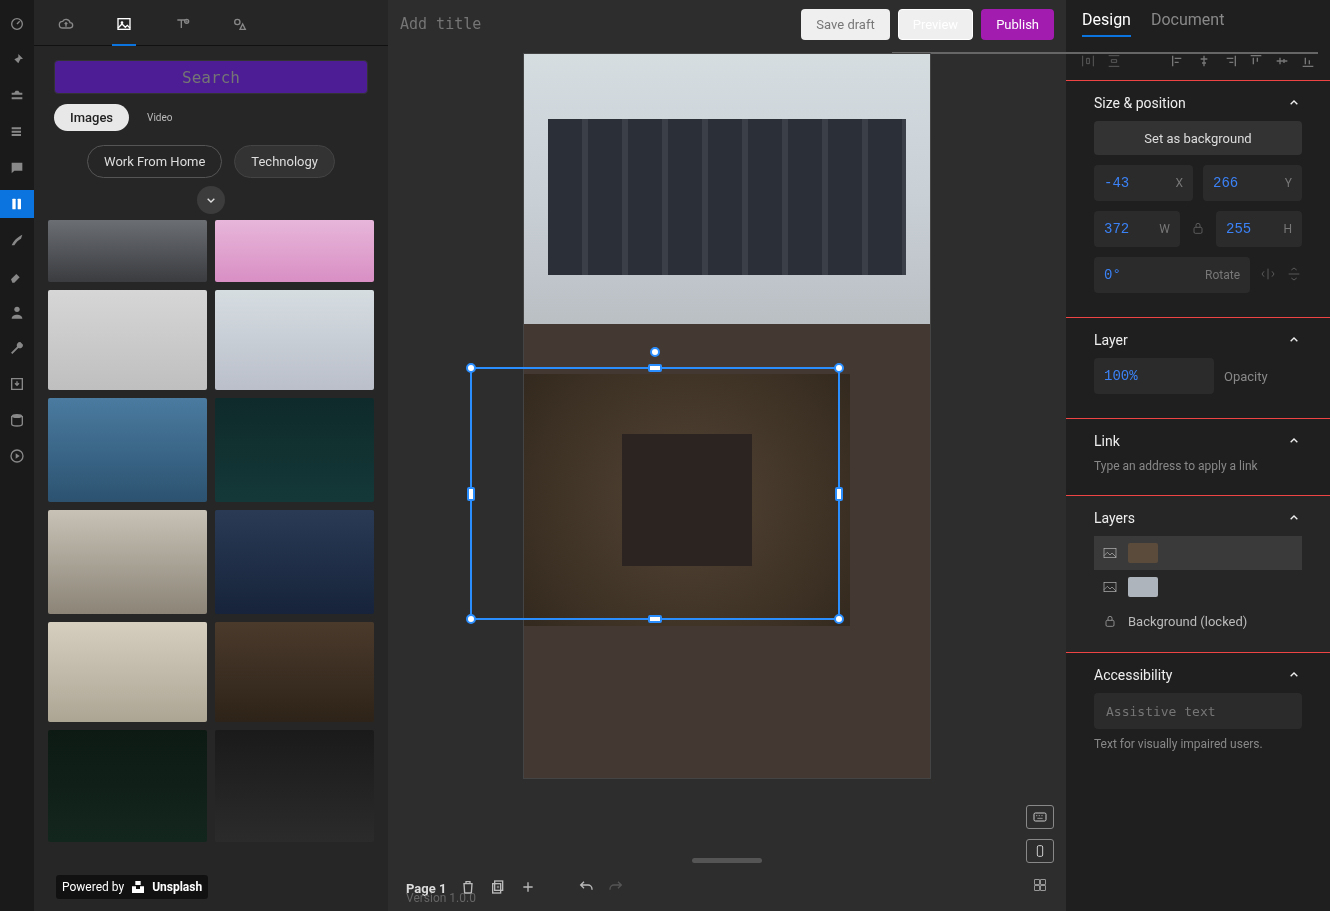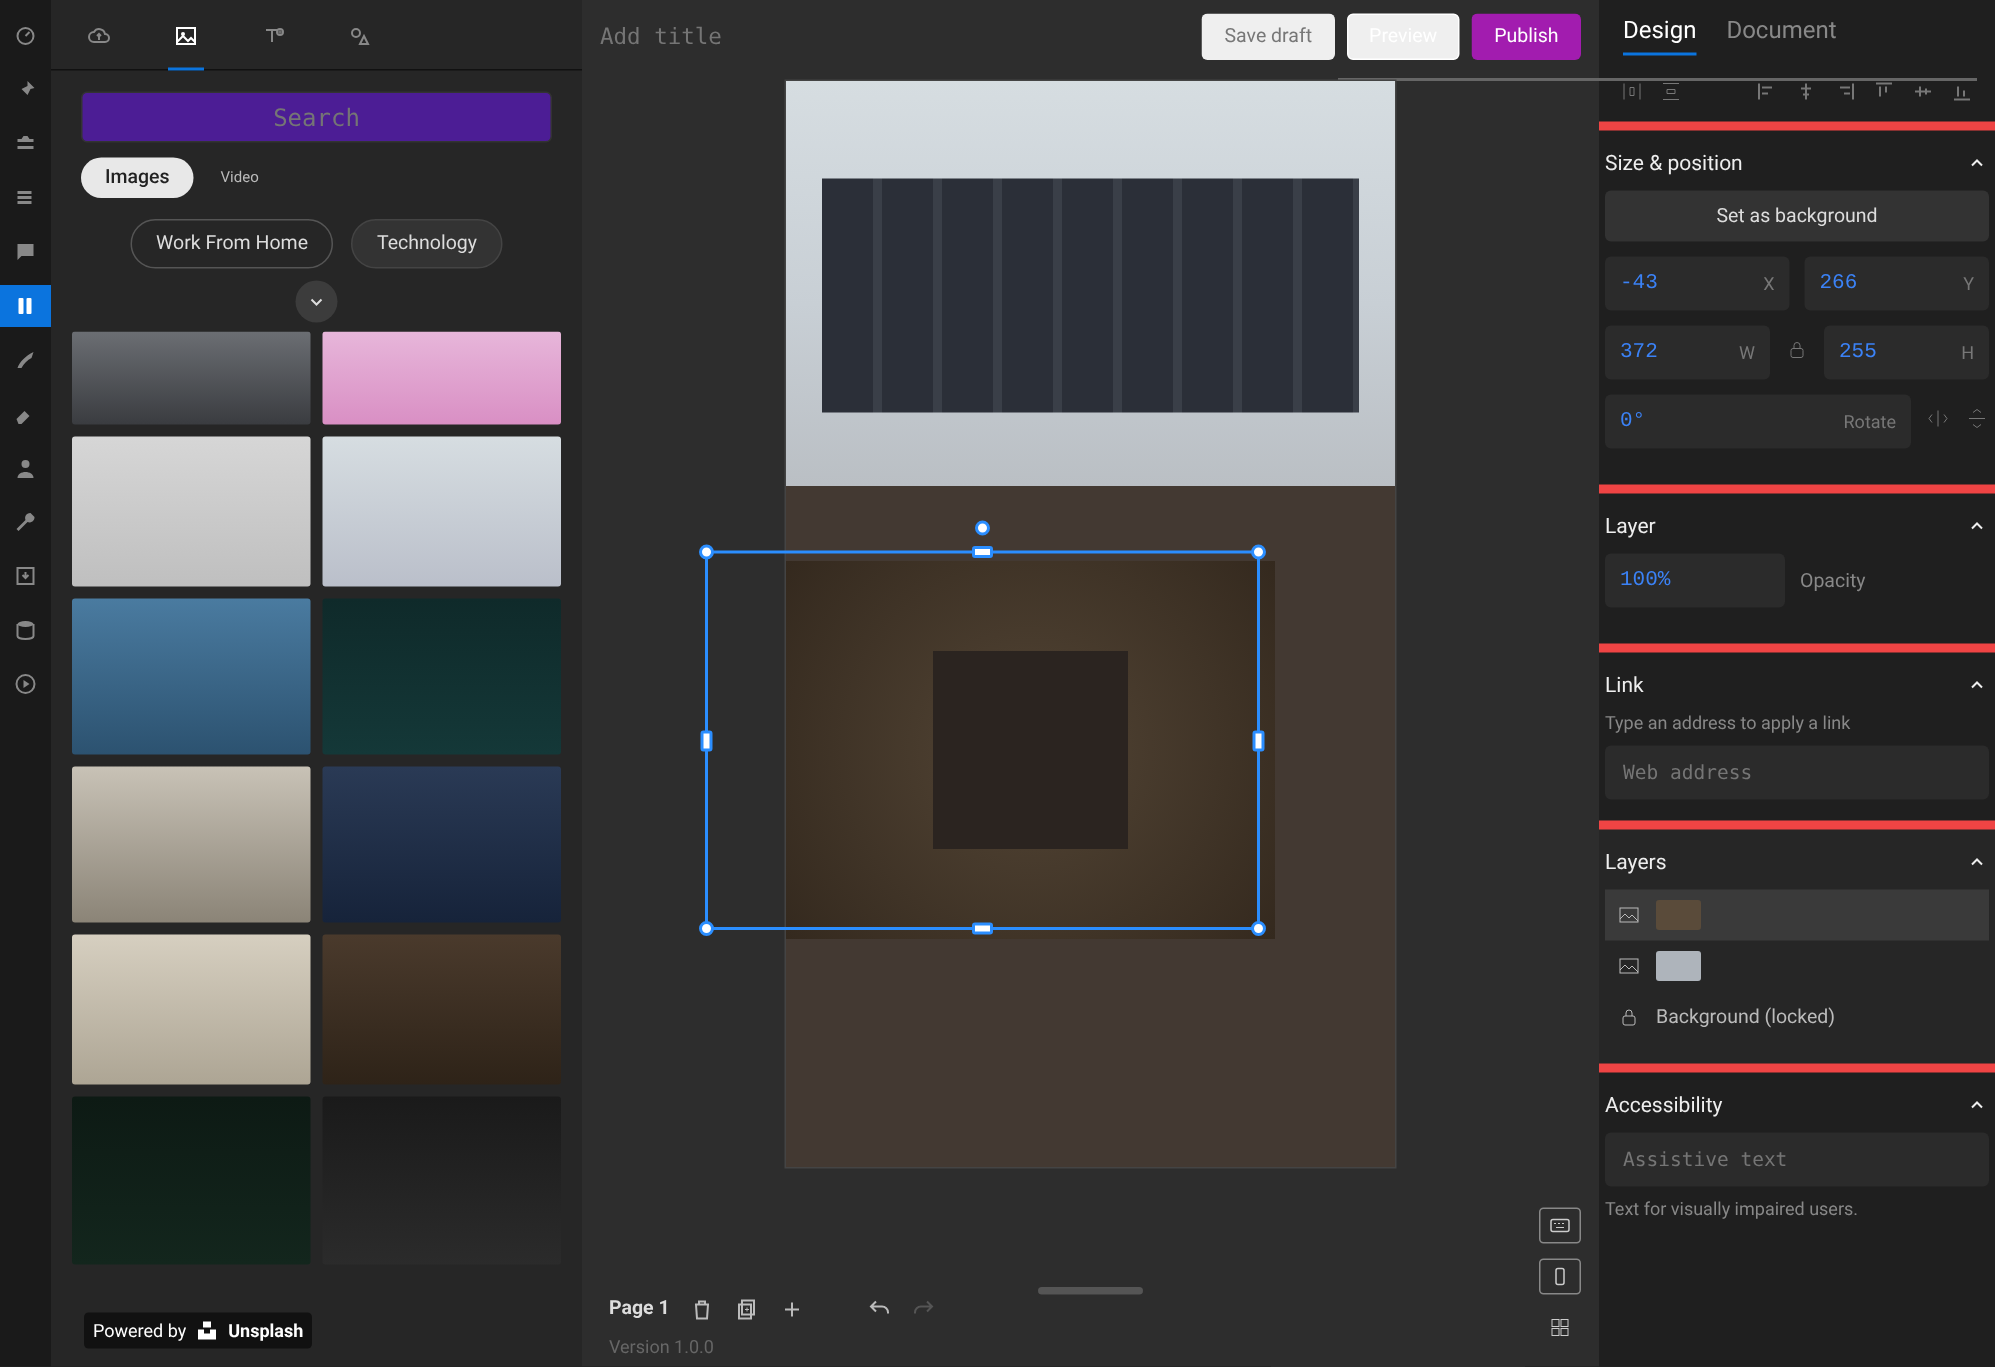--- a/index.html
+++ b/index.html
@@ -35,34 +35,34 @@
 .stage{flex:1;display:flex;justify-content:center;padding-top:6px;position:relative}
 .artboard{width:406px;height:724px;background:#433932;position:relative;box-shadow:0 0 0 1px #444}
 .art-img1{position:absolute;left:0;top:0;right:0;height:270px;background:linear-gradient(#d6dde1,#c8cfd5 55%,#babfc4)}
 .art-img1::after{content:"";position:absolute;inset:24% 6% 18% 6%;background:repeating-linear-gradient(90deg,#2b2f38 0 34px,#3a3f48 34px 40px)}
 .art-img2{position:absolute;left:0;top:320px;width:326px;height:252px;background:radial-gradient(circle at 50% 50%,#534535,#34291e)}
 .art-img2::after{content:"";position:absolute;inset:24% 30% 24% 30%;background:#2b2420}
 .crop-guides{position:absolute;border:1px solid #666}
 .sel-box{position:absolute;border:2px solid #2b8eff}
 .handle{position:absolute;width:10px;height:10px;border:2px solid #2b8eff;background:#fff;border-radius:50%}
 .handle.sq{border-radius:2px;width:14px;height:8px}
-.pagebar{height:46px;display:flex;gap:14px;padding:0 18px;color:#ddd}
+.pagebar{height:46px;display:flex;align-items:center;gap:14px;padding:0 18px;color:#ddd}
 .pagebar .ic{color:#bbb;cursor:pointer}
 .pagebar .ic.dim{color:#555}
 .ver{position:absolute;left:18px;bottom:6px;color:#666;font-size:12px}
 .viewbar{position:absolute;right:12px;bottom:14px;display:flex;flex-direction:column;gap:10px;align-items:center}
 .vb{width:28px;height:24px;display:flex;align-items:center;justify-content:center;color:#ccc;cursor:pointer}
 .vb.box{border:1px solid #888;border-radius:3px}
 .track{position:absolute;left:50%;bottom:48px;transform:translateX(-50%);width:70px;height:5px;background:#555;border-radius:3px}
 .inspect{width:264px;background:#1f1f1f;display:flex;flex-direction:column;overflow:auto}
 .itabs{display:flex;gap:20px;padding:10px 16px 8px;font-size:16px}
 .itab{color:#888;cursor:pointer;padding-bottom:6px}
 .itab.active{color:#fff;border-bottom:2px solid #0b74de}
 .toolrow,.toolrow2{display:flex;gap:10px;padding:8px 14px;align-items:center;color:#777}
-.section{border-top:6px solid #ef4444;padding:14px 4px}
+.section{border-top:1px solid #ef4444;padding:14px 28px}
 .sec-head{display:flex;justify-content:space-between;align-items:center;font-size:14px;color:#eee;margin-bottom:10px;cursor:pointer}
 .wide-btn{background:#333;color:#ddd;border:none;border-radius:4px;width:100%;height:34px;font-size:13px;margin-bottom:10px}
 .inrow{display:flex;gap:10px;margin-bottom:10px;align-items:center}
 .numin{flex:1;display:flex;align-items:center;background:#2b2b2b;border-radius:4px;height:36px;padding:0 10px;justify-content:space-between}
 .numin input{background:none;border:none;color:#3b82f6;width:54px;font-family:Liberation Mono, monospace;font-size:14px}
 .numin span{color:#777;font-size:12px}
 .lock{color:#777;width:16px;text-align:center}
 .ghost{color:#888}
 .txtin{width:100%;background:#2b2b2b;border:none;border-radius:4px;height:36px;padding:0 12px;color:#888;font-family:monospace;font-size:13px}
 .hint{color:#888;font-size:12px;margin-top:8px}
@@ -376,21 +376,20 @@
   </div>
 
   <div class="section">
     <div class="sec-head">
         <span>Link</span>
         <svg viewBox="0 0 24 24">
           <path d="M7 14l5-5 5 5" fill="none" stroke="currentColor" stroke-width="2"></path>
         </svg>
       </div>
     <div class="hint" style="margin:0 0 8px">Type an address to apply a link</div>
-    <input class="txtin" placeholder="Web address" style="">
   </div>
 
   <div class="section" style="background:#262626">
     <div class="sec-head">
         <span>Layers</span>
         <svg viewBox="0 0 24 24">
           <path d="M7 14l5-5 5 5" fill="none" stroke="currentColor" stroke-width="2"></path>
         </svg>
       </div>
     <div class="layer-row sel">

